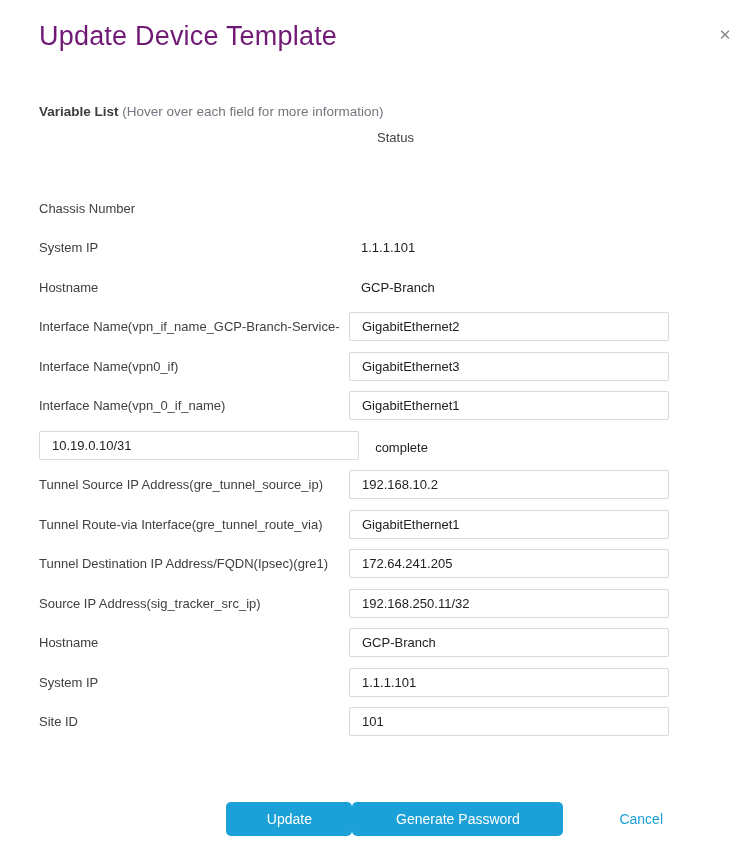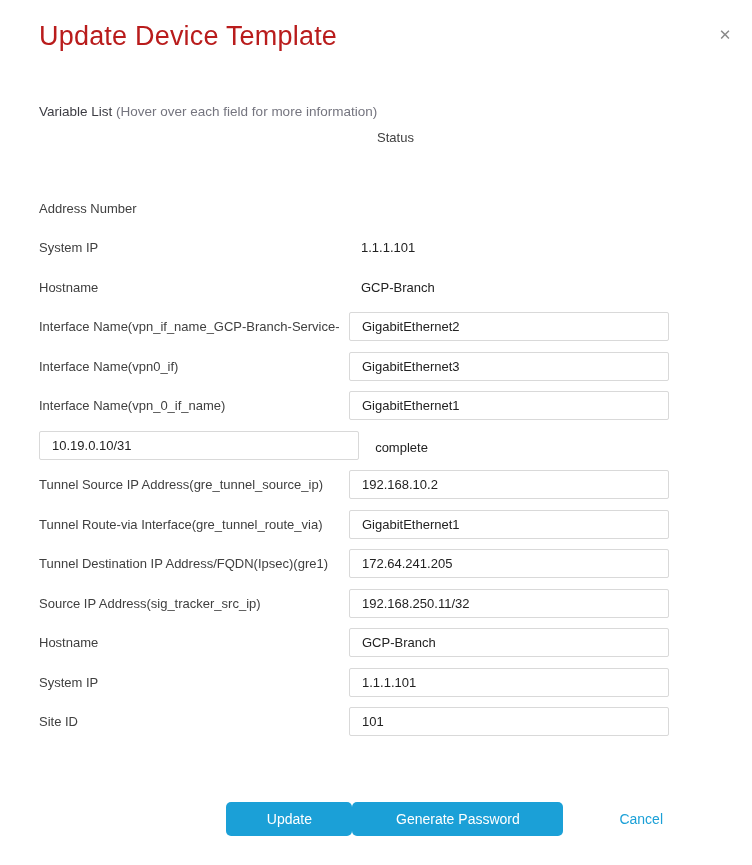--- a/index.html
+++ b/index.html
@@ -21,29 +21,29 @@
   .close-btn{
     position:absolute;top:5px;right:18px;
     width:18px;height:18px;
     color:#8a8a8a;font-size:15px;line-height:18px;text-align:center;
     cursor:pointer;font-weight:300;
   }
   .title{
     margin:21px 0 0 39px;
     font-size:27px;
     font-weight:300;
-    color:#b91c1c;
+    color:#701a75;
     letter-spacing:.2px;
   }
   .section-head{
     margin:52px 0 0 39px;
     font-size:13.5px;
     color:var(--label);
   }
-  .section-head .heading{font-weight:normal;color:#3c3c43;}
+  .section-head .heading{font-weight:bold;color:#3c3c43;}
   .section-head .hint{color:var(--hint);font-weight:normal;}
   .rows{margin-top:11px;}
   .row{
     height:39.5px;
     display:flex;
     align-items:center;
     padding-left:39px;
   }
   .row.extra-gap{margin-bottom:19px;flex-direction:column;}
   .field-label{
@@ -111,21 +111,21 @@
     <span class="hint">(Hover over each field for more information)</span>
   </div>
 
   <div class="rows">
     <div class="row extra-gap">
       <div class="field-label">Status</div>
       <div class="field-value">complete</div>
     </div>
 
     <div class="row">
-      <div class="field-label">Address Number</div>
+      <div class="field-label">Chassis Number</div>
       <div class="field-value"></div>
     </div>
 
     <div class="row">
       <div class="field-label">System IP</div>
       <div class="field-value">1.1.1.101</div>
     </div>
 
     <div class="row">
       <div class="field-label">Hostname</div>

